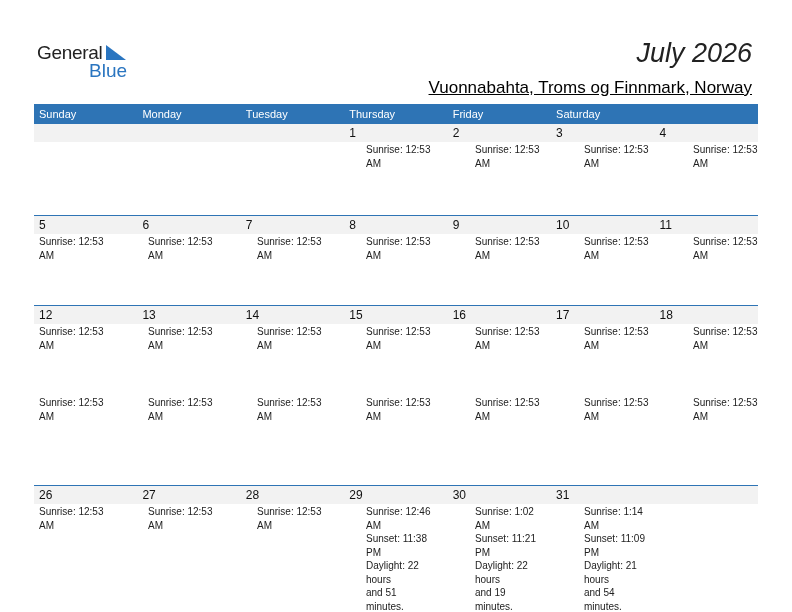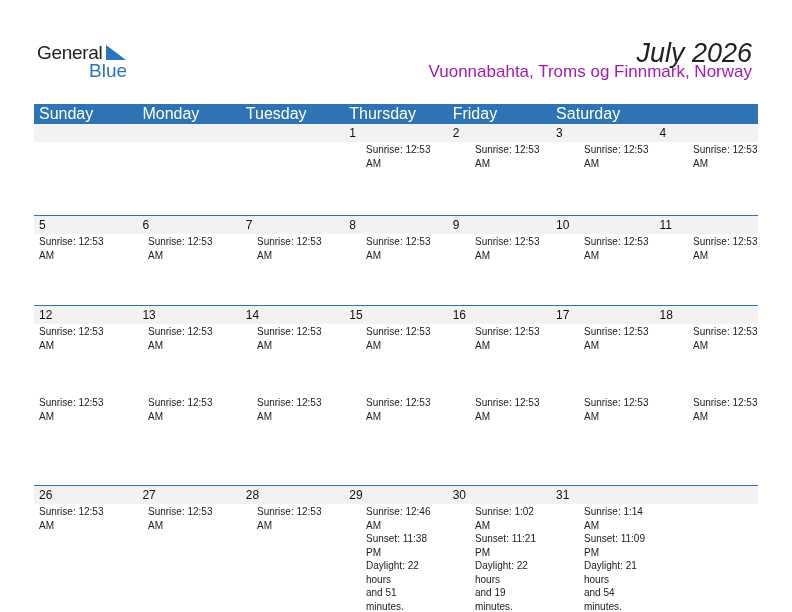--- a/index.html
+++ b/index.html
@@ -2,24 +2,24 @@
 <html><head>
 <meta charset="utf-8">
 <style>
   html,body{margin:0;padding:0;background:#fff;}
   body{width:792px;height:612px;position:relative;font-family:"Liberation Sans",sans-serif;color:#111;overflow:hidden;}
   .logo{position:absolute;left:37px;top:42px;width:100px;height:40px;}
   .logo .gen{position:absolute;left:0;top:0;font-size:19px;color:#222;letter-spacing:-0.3px;}
   .logo .blue{position:absolute;left:52px;top:18px;font-size:19px;color:#2a75c0;}
   .logo .tri{position:absolute;left:69px;top:3px;width:0;height:0;border-left:20px solid #2a75c0;border-top:15px solid transparent;}
   .title{position:absolute;right:40px;top:38px;font-size:27px;color:#222;font-style:italic;}
-  .subtitle{position:absolute;right:40px;top:62px;font-size:17px;color:#a21caf;}
+  .subtitle{position:absolute;right:40px;top:78px;font-size:17px;color:#000000;text-decoration:underline;}
   .cal{position:absolute;left:34px;top:104px;width:724px;}
   .hdr{display:flex;background:#2e74b5;height:20px;}
-  .hdr div{width:103.43px;color:#fff;font-size:16px;line-height:20px;padding-left:5px;box-sizing:border-box;}
+  .hdr div{width:103.43px;color:#fff;font-size:11px;line-height:20px;padding-left:5px;box-sizing:border-box;}
   .week{height:90px;}
   .week.first{height:91px;}
   .nums{display:flex;background:#f2f2f2;height:18px;border-top:1px solid #2e74b5;}
   .week.first .nums{border-top:none;}
   .nums div{width:103.43px;font-size:12px;line-height:18px;padding-left:5px;box-sizing:border-box;}
   .infos{display:flex;gap:39px;}
   .infos div{width:103.43px;font-size:10px;line-height:13.5px;padding-left:5px;padding-top:1px;box-sizing:border-box;white-space:pre-line;color:#222;}
 </style>
 </head>
 <body>

